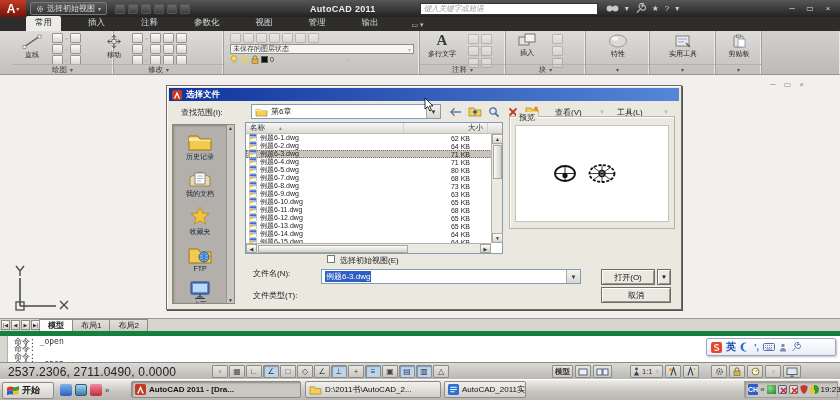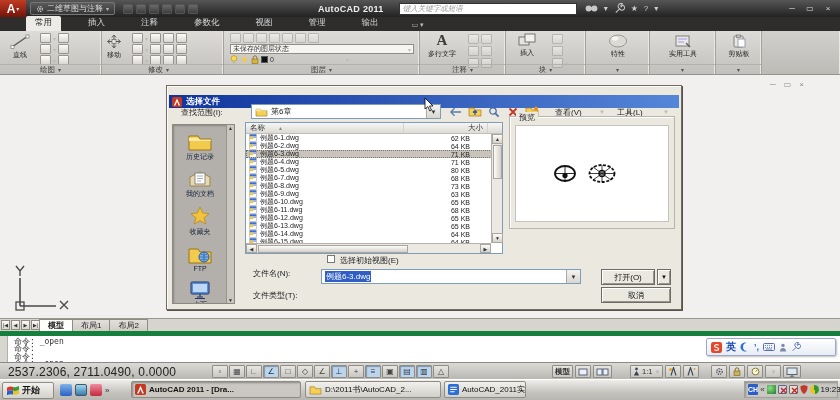--- a/index.html
+++ b/index.html
@@ -12,21 +12,21 @@
 
 
 #titlebar{left:0;top:0;width:840px;height:17px;background:linear-gradient(#565656,#222);display:flex;align-items:center;}
 .logo{width:26px;height:17px;background:linear-gradient(#c23b24,#74150b);display:flex;align-items:center;justify-content:center;color:#fff;font-weight:bold;font-size:12px;}
 .logo .dd{font-size:6px;color:#ddd;margin-left:1px;}
 .wspill{height:13px;margin-left:4px;background:linear-gradient(#5a5a5a,#363636);border:1px solid #777;border-radius:2px;color:#ddd;font-size:8px;display:flex;align-items:center;gap:3px;padding:0 5px;}
 .dd{font-size:6px;color:#bbb;}
 #qat{display:flex;gap:3px;margin-left:8px;}
 .qat-chip{width:10px;height:10px;background:linear-gradient(#6a6a6a,#3d3d3d);border:1px solid #555;border-radius:1px;}
 .apptitle{color:#eee;font-size:9px;font-weight:bold;margin-left:120px;letter-spacing:.3px;}
-.searchbox{width:178px;height:12px;background:#fff;border:1px solid #333;margin-left:15px;display:flex;align-items:center;padding:0 3px;}
+.searchbox{width:178px;height:12px;background:#fff;border:1px solid #333;margin-left:44px;display:flex;align-items:center;padding:0 3px;}
 .searchbox .ph{color:#999;font-style:italic;font-size:7.5px;white-space:nowrap;overflow:hidden;}
 #tbicons{display:flex;align-items:center;gap:6px;margin-left:8px;color:#ccc;}
 #tbicons .glyph{font-size:8px;color:#ccc;}
 .winctl{margin-left:auto;display:flex;gap:6px;padding-right:6px;color:#ddd;}
 .wbtn{font-size:8px;line-height:10px;width:12px;text-align:center;cursor:default;}
 
 
 #ribbontabs{left:0;top:17px;width:840px;height:14px;background:#2e2d2c;display:flex;align-items:flex-end;padding-left:26px;gap:18px;}
 .rtab{color:#d8d8d8;font-size:8.5px;padding:1px 9px 2px;white-space:nowrap;}
 .rtab.active{background:#ecebe8;color:#111;border-radius:2px 2px 0 0;}
@@ -45,21 +45,21 @@
 .rcombo{height:10px;background:#f6f5f2;border:1px solid #8f8d88;font-size:7px;color:#333;display:flex;align-items:center;padding:0 2px;justify-content:space-between;}
 .panel-empty{background:linear-gradient(#d2d0cc,#bdbbb6);border-right:none;}
 .sw-black{width:7px;height:7px;background:#111;border:1px solid #555;}
 
 
 #drawing{left:0;top:76px;width:840px;height:242px;background:#f1f0ee;}
 #dwinctl{left:770px;top:4px;display:flex;gap:8px;color:#8a8a8a;font-size:8px;}
 
 
 #dialog{left:166px;top:85px;width:516px;height:225px;background:#ebe8e0;border:1px solid #6e6c64;box-shadow:1px 1px 0 #55534c,inset 1px 1px 0 #fbfaf7;}
-#dlg-title{left:2px;top:2px;width:510px;height:13px;background:linear-gradient(90deg,#10349c,#5586d8);display:flex;align-items:center;gap:4px;padding:0 3px;color:#fff;font-size:8.5px;font-weight:bold;margin-top:7px;}
+#dlg-title{left:2px;top:2px;width:510px;height:13px;background:linear-gradient(90deg,#10349c,#5586d8);display:flex;align-items:center;gap:4px;padding:0 3px;color:#fff;font-size:8.5px;font-weight:bold;}
 .dlg-label{font-size:8px;color:#1c1c1c;}
 .combo{background:#fff;border:1px solid #7f9db9;height:15px;display:flex;align-items:center;font-size:8px;padding-left:3px;gap:3px;}
 .combo .cdd{margin-left:auto;width:14px;height:13px;background:linear-gradient(#f4f3f0,#d8d6d0);border-left:1px solid #aaa;display:flex;align-items:center;justify-content:center;font-size:6px;color:#333;}
 .tbico{width:17px;height:15px;display:flex;align-items:center;justify-content:center;}
 .menubtn{font-size:8px;color:#1c1c1c;display:flex;align-items:center;gap:4px;}
 #places{left:5px;top:38px;width:63px;height:180px;background:#b3b0ab;border:1px solid #8c8984;box-shadow:inset 1px 1px 2px #8a8780;overflow:hidden;}
 .place{height:37px;display:flex;flex-direction:column;align-items:center;justify-content:center;gap:1px;width:54px;}
 .place .plabel{font-size:7px;color:#14203a;white-space:nowrap;}
 #places-scroll{position:absolute;right:0;top:0;bottom:0;width:8px;background:#cac7c1;border-left:1px solid #97948e;display:flex;flex-direction:column;justify-content:space-between;align-items:center;font-size:5px;color:#333;}
 #filelist{left:78px;top:36px;width:258px;height:132px;background:#fff;border:1px solid #7f9db9;}
@@ -128,21 +128,21 @@
         <span>A</span>
         <span class="dd">▾</span>
       </div>
     <div class="wspill">
       <span class="ico">
           <svg width="8" height="8" viewBox="0 0 10 10">
             <circle cx="5" cy="5" r="3" fill="none" stroke="#ccc" stroke-width="1.4" stroke-dasharray="1.6 1"></circle>
             <circle cx="5" cy="5" r="1.1" fill="#ccc"></circle>
           </svg>
         </span>
-      <span>二维草图与注释</span>
+      <span>选择初始视图</span>
       <span class="dd">▾</span>
     </div>
     <div id="qat">
         <span class="qat-chip"></span>
         <span class="qat-chip"></span>
         <span class="qat-chip"></span>
         <span class="qat-chip"></span>
         <span class="qat-chip"></span>
         <span class="qat-chip"></span>
       </div>
@@ -180,21 +180,21 @@
       <div class="rtab">插入</div>
       <div class="rtab">注释</div>
       <div class="rtab">参数化</div>
       <div class="rtab">视图</div>
       <div class="rtab">管理</div>
       <div class="rtab">输出</div>
       <span class="rtab-extra">▭ ▾</span>
     </div>
 
   <div id="ribbon" class="abs">
-    <div class="panel" style="left:0;width:102px;">
+    <div class="panel" style="left:12px;width:102px;">
       <div class="bigbtn" style="left:4px;top:3px;width:32px;">
         <span class="ico">
             <svg width="20" height="15" viewBox="0 0 20 15">
               <line x1="2" y1="13" x2="18" y2="2" stroke="#5a5a58" stroke-width="1.4"></line>
               <rect x="1" y="11.5" width="3" height="3" fill="#fff" stroke="#666" stroke-width=".6"></rect>
               <rect x="16" y="1" width="3" height="3" fill="#fff" stroke="#666" stroke-width=".6"></rect>
             </svg>
           </span>
         <span class="blabel">直线</span>
       </div>
@@ -288,24 +288,20 @@
         <span class="ico">
             <svg width="8" height="9" viewBox="0 0 8 9">
               <rect x="1" y="4" width="6" height="4.4" fill="#d8b43c" stroke="#8b6d14" stroke-width=".6"></rect>
               <path d="M2.2 4V2.6a1.8 1.8 0 0 1 3.6 0V4" fill="none" stroke="#8b6d14" stroke-width=".9"></path>
             </svg>
           </span>
         <span class="sw-black"></span>
         <span style="font-size:7px;color:#333;">0</span>
         <span class="dd" style="margin-left:70px;">▾</span>
       </div>
-      <div class="pfoot">
-          <span>图层</span>
-          <span class="dd">▾</span>
-        </div>
     </div>
     <div class="panel" style="left:420px;width:86px;">
       <div class="bigbtn" style="left:4px;top:2px;width:36px;">
         <span style="font-size:15px;font-weight:bold;color:#3c3c3a;line-height:15px;font-family:'Liberation Serif',serif;">A</span>
         <span class="blabel">多行文字</span>
       </div>
       <div class="abs" id="annotate-grid" style="left:48px;top:3px;display:flex;flex-direction:column;gap:2px;">
           <div class="chiprow">
             <span class="chip dim"></span>
             <span class="chip dim"></span>

